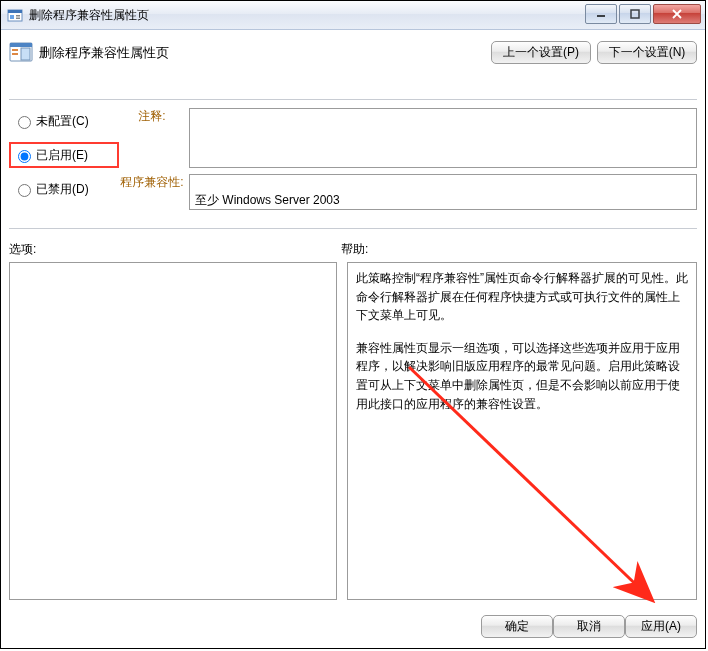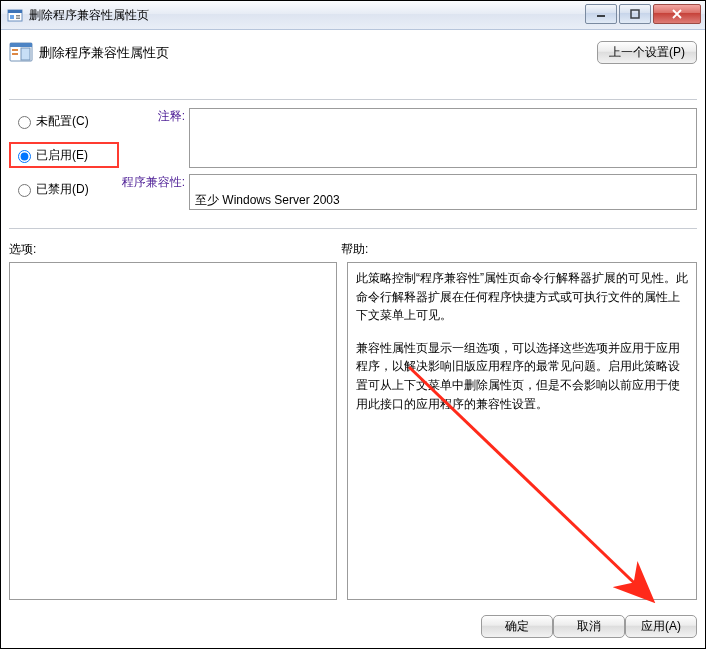--- a/index.html
+++ b/index.html
@@ -23,21 +23,21 @@
   .btn{height:23px;min-width:100px;padding:0 10px;border:1px solid #9b9b9b;border-radius:5px;background:linear-gradient(#fefefe,#ececec 45%,#dcdcdc 46%,#f2f2f2);font-family:inherit;font-size:12px;}
   .hr{border:none;border-top:1px solid #c8ccd3;margin:12px 0 8px 0;}
   
   .toprow{display:flex;align-items:flex-start;margin-top:4px;}
   .radiocol{width:110px;flex:0 0 110px;}
   .radio{display:flex;align-items:center;height:22px;padding:2px 4px;margin-bottom:8px;}
   .radio input{margin-right:5px;}
   .radio.highlight{border:2px solid #ff3b30;padding:0 2px;}
   .rightcol{flex:1;}
   .labelrow{display:flex;margin-bottom:6px;}
-  .labelrow .lbl{width:66px;flex:0 0 66px;text-align:right;padding-right:4px;color:#4c1d95;}
+  .labelrow .lbl{width:66px;flex:0 0 66px;text-align:center;padding-right:4px;color:#a16207;}
   .comment{flex:1;height:60px;border:1px solid #9b9b9b;background:#fff;resize:none;font-family:inherit;font-size:12px;box-sizing:border-box;padding:3px 4px;}
   .support{flex:1;height:22px;border:1px solid #9b9b9b;background:#fff;box-sizing:border-box;padding:17px 5px;}
   
   .midlabels{display:flex;margin-top:12px;}
   .midlabels .left{width:332px;}
   
   .panes{display:flex;gap:10px;margin-top:4px;}
   .pane{border:1px solid #9b9b9b;background:#fff;height:338px;overflow-y:auto;box-sizing:border-box;}
   .pane.left{width:328px;flex:0 0 328px;}
   .pane.right{flex:1;padding:6px 8px;line-height:1.55;font-size:12px;}
@@ -92,20 +92,21 @@
           <rect x="1" y="2" width="22" height="4" fill="#4d84c4"></rect>
           <rect x="12" y="7" width="9" height="12" fill="#c8dff6" stroke="#7594b8"></rect>
           <rect x="3" y="8" width="6" height="2" fill="#dd8844"></rect>
           <rect x="3" y="12" width="6" height="2" fill="#dd8844"></rect>
         </svg>
       </span>
       <span class="htitle">删除程序兼容性属性页</span>
     </div>
     <div class="navbtns">
       <button class="btn">上一个设置(P)</button>
+      <button class="btn">下一个设置(N)</button>
     </div>
 
     <hr class="hr" style="margin-top:36px;">
 
     <div class="toprow">
       <div class="radiocol">
         <label class="radio">
           <input type="radio" name="st" style="">
           <span>未配置(C)</span>
         </label>

